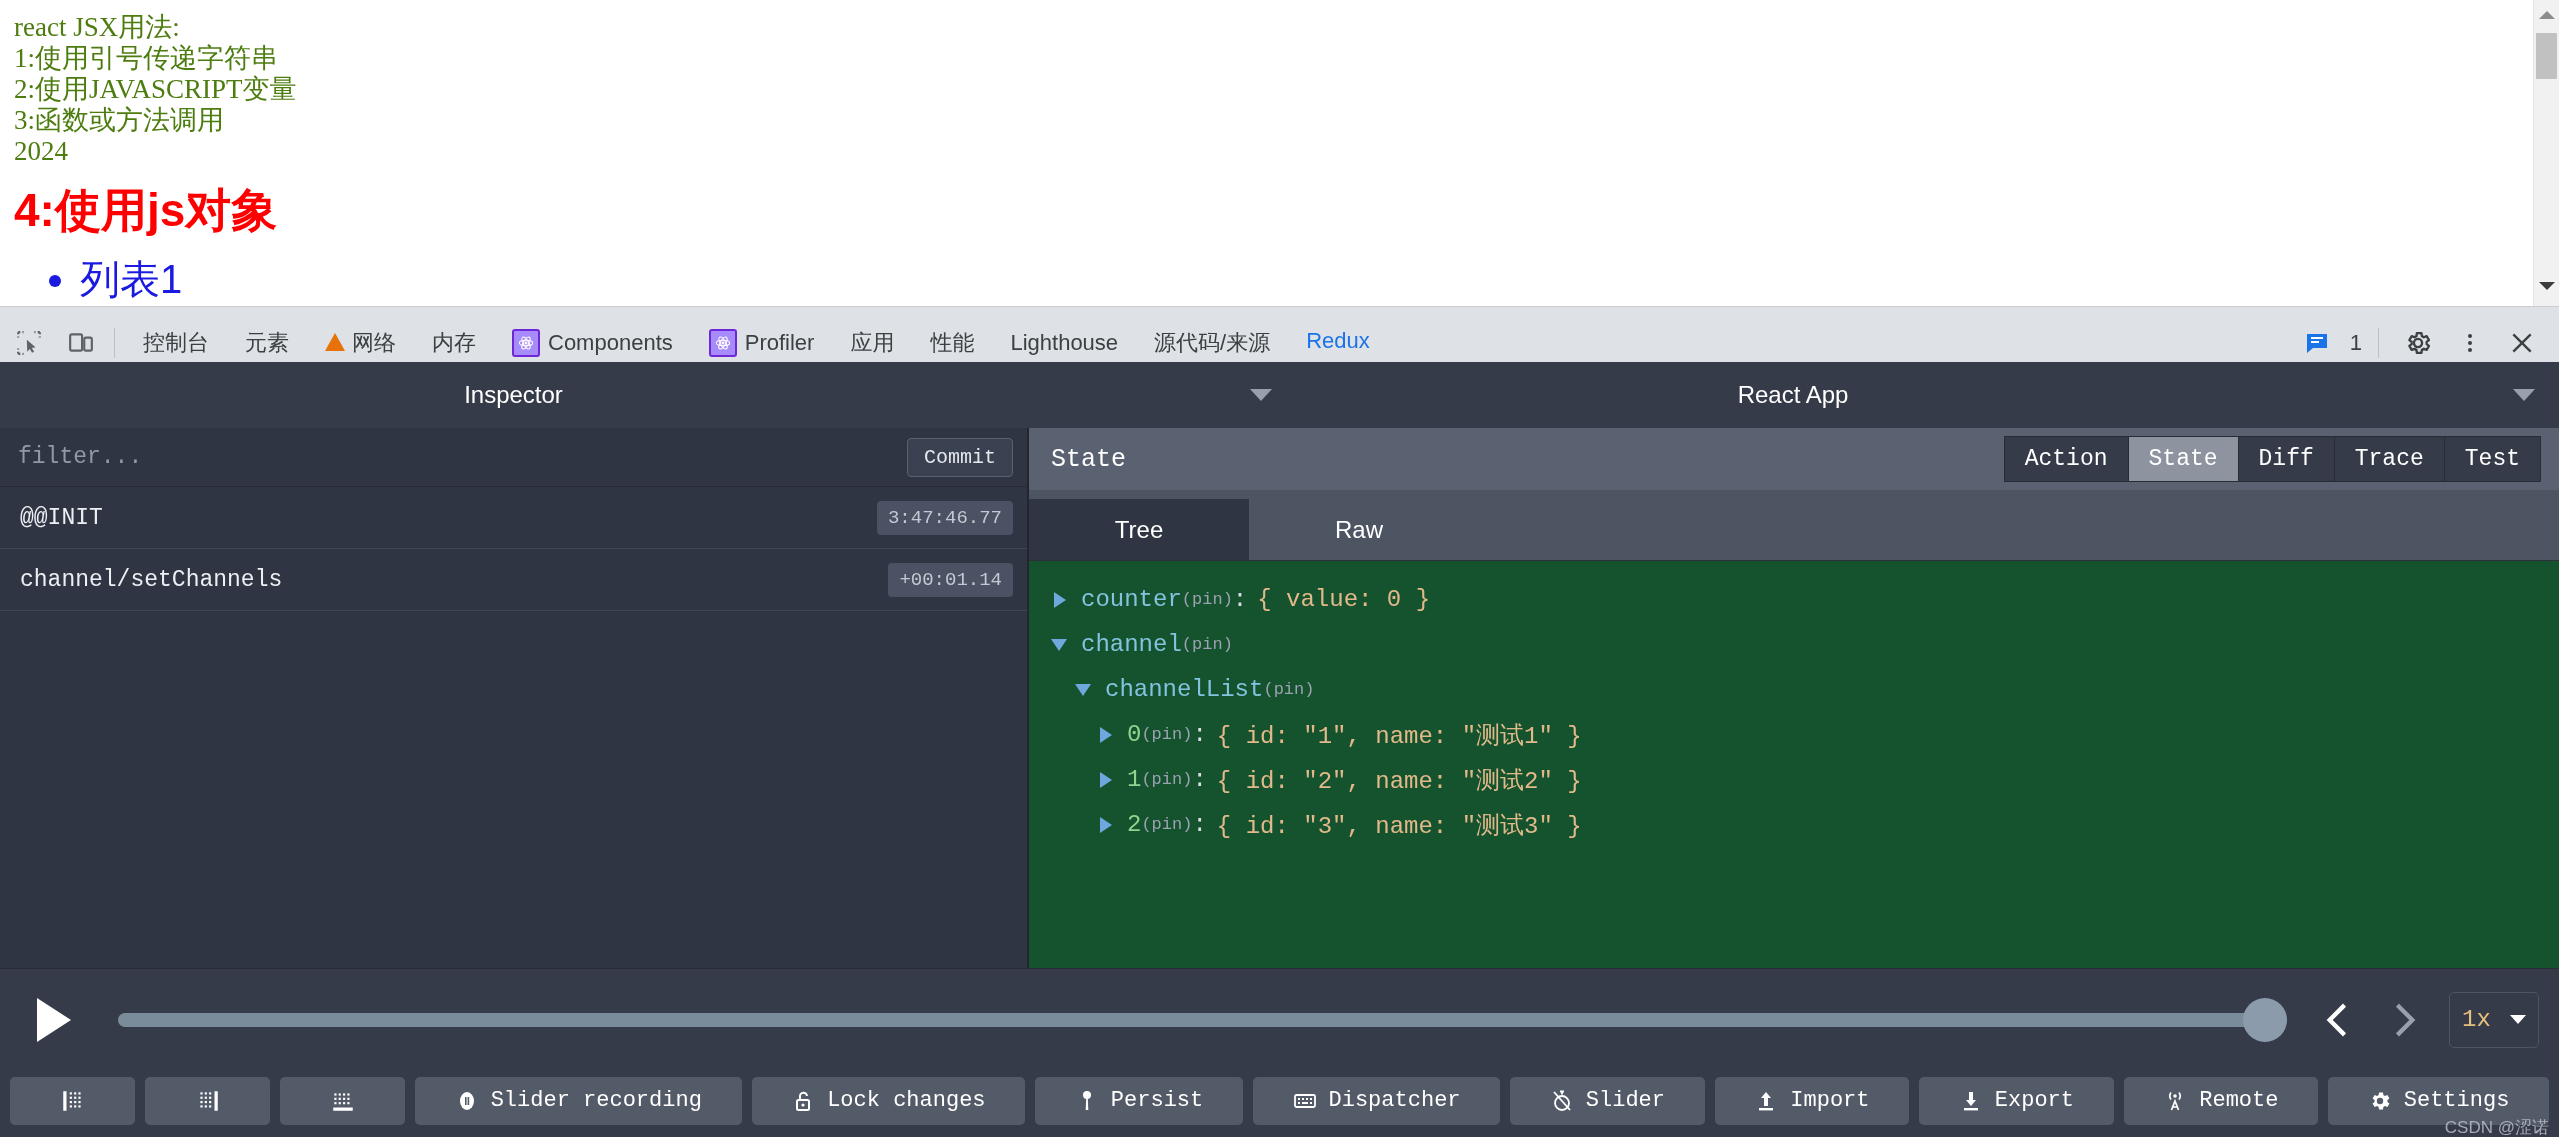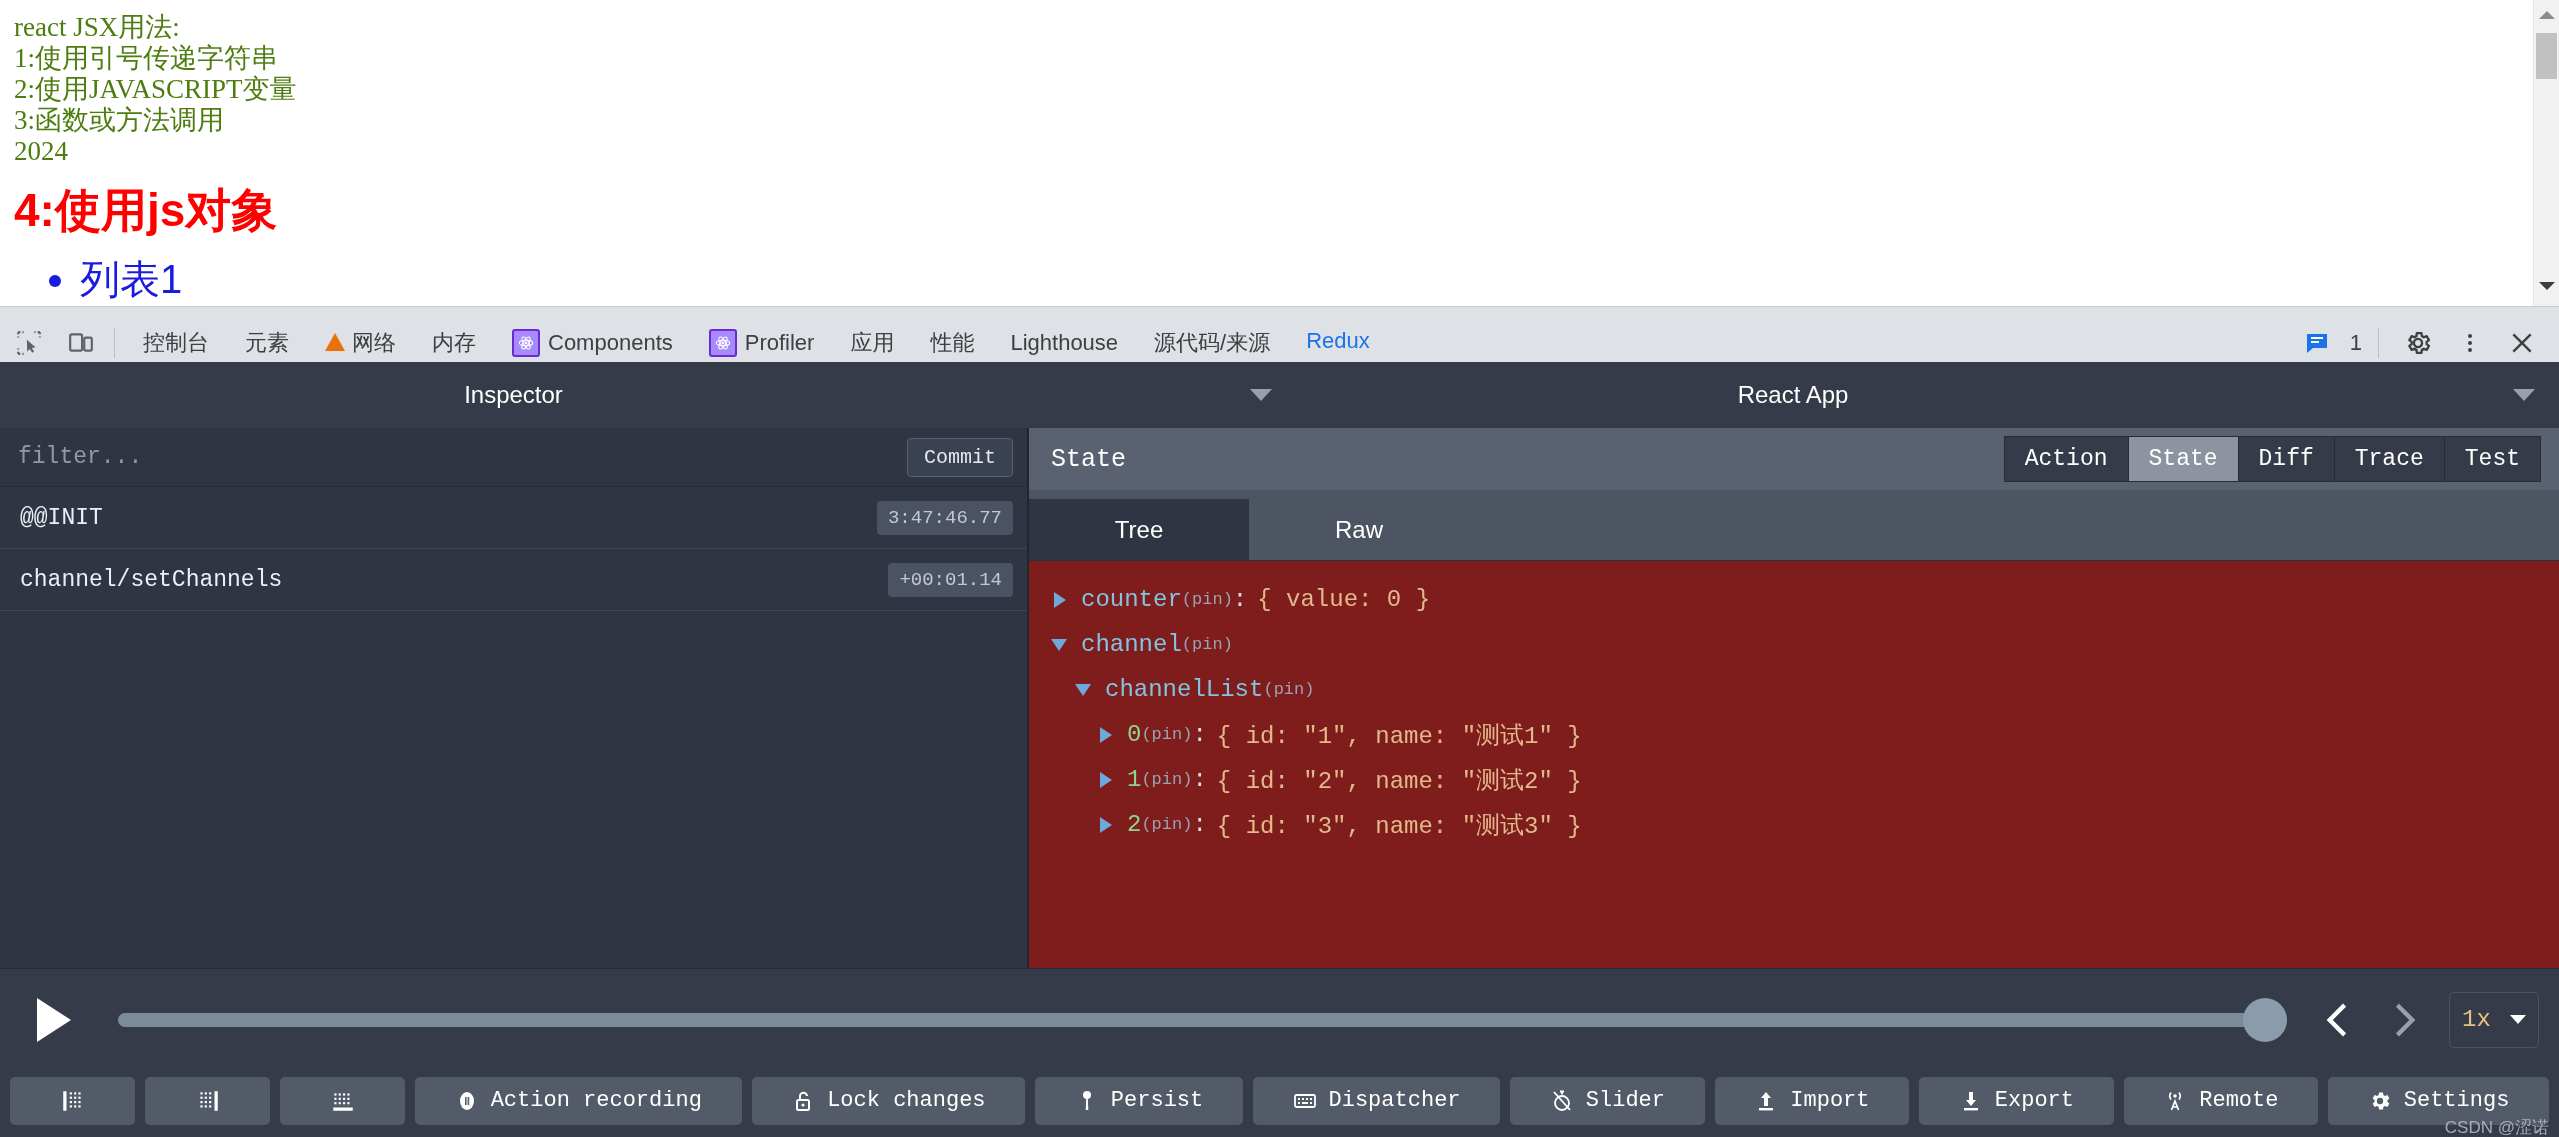--- a/index.html
+++ b/index.html
@@ -322,21 +322,21 @@
     padding: 0 26px;
     color: #ffffff;
     font-size: 24px;
     cursor: pointer;
     margin-top: 9px;
   }
   .subtab.active { background: #2f3542; }
 
   #tree-area {
     flex: 1 1 auto;
-    background: #7f1d1d;
+    background: #14532d;
     overflow: hidden;
     padding: 16px 0 0 22px;
     font-family: "Liberation Mono", monospace;
     font-size: 24px;
     min-height: 0;
   }
   .tree-row {
     display: flex;
     align-items: center;
     height: 45px;
@@ -806,21 +806,21 @@
     </button>
 
     <button class="bbtn grow">
       <span class="bico">
         <svg width="24" height="24" viewBox="0 0 24 24">
           <ellipse cx="12" cy="12" rx="7" ry="9" fill="#ffffff"></ellipse>
           <rect x="10" y="8" width="1.6" height="8" fill="#545b68"></rect>
           <rect x="12.6" y="8" width="1.6" height="8" fill="#545b68"></rect>
         </svg>
       </span>
-      <span>Action recording</span>
+      <span>Slider recording</span>
     </button>
 
     <button class="bbtn grow">
       <span class="bico">
         <svg width="24" height="24" viewBox="0 0 24 24">
           <rect x="6" y="11" width="12" height="10" rx="1.5" fill="none" stroke="#ffffff" stroke-width="2"></rect>
           <path d="M9 11V7.5A3.5 3.5 0 0116 7" fill="none" stroke="#ffffff" stroke-width="2"></path>
           <circle cx="12" cy="16" r="1.6" fill="#ffffff"></circle>
         </svg>
       </span>

